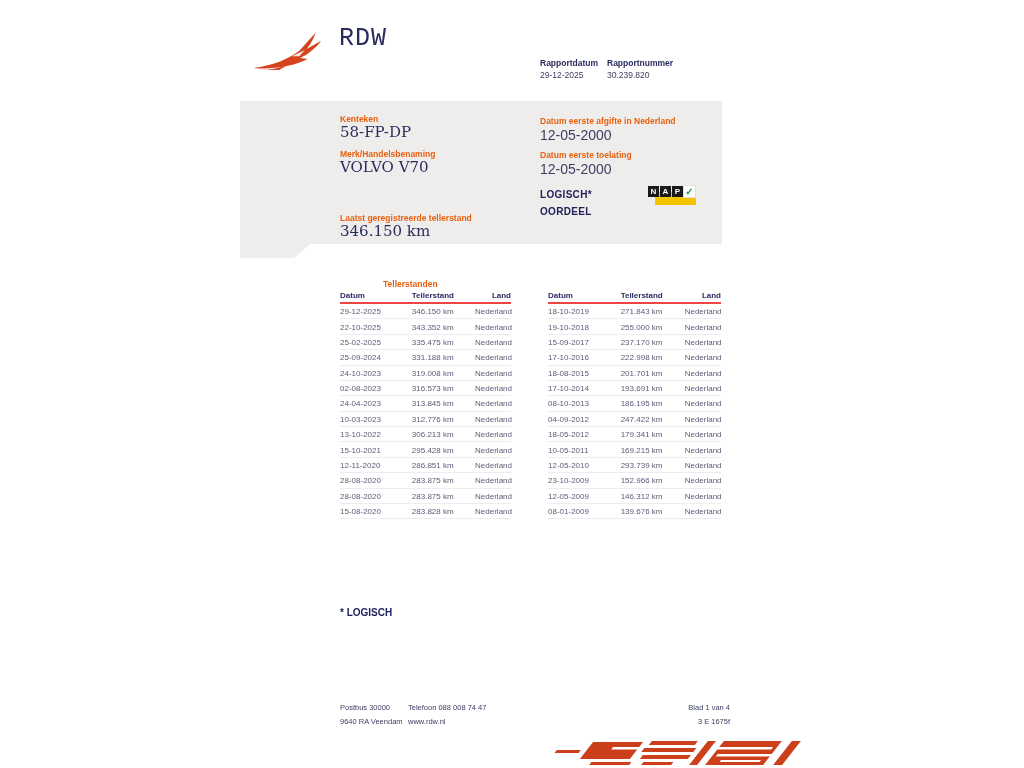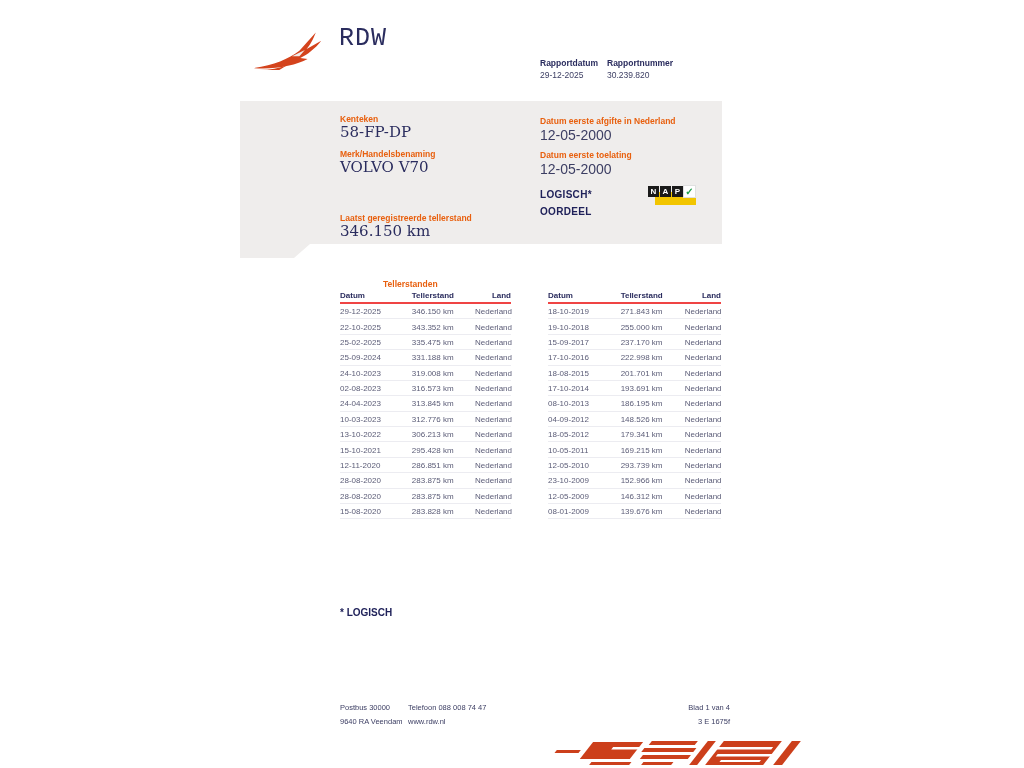--- a/index.html
+++ b/index.html
@@ -285,21 +285,21 @@
           <td class="col-teller">193.691 km</td>
           <td class="col-land">Nederland</td>
         </tr>
         <tr>
           <td class="col-datum">08-10-2013</td>
           <td class="col-teller">186.195 km</td>
           <td class="col-land">Nederland</td>
         </tr>
         <tr>
           <td class="col-datum">04-09-2012</td>
-          <td class="col-teller">148.526 km</td>
+          <td class="col-teller">247.422 km</td>
           <td class="col-land">Nederland</td>
         </tr>
         <tr>
           <td class="col-datum">18-05-2012</td>
           <td class="col-teller">179.341 km</td>
           <td class="col-land">Nederland</td>
         </tr>
         <tr>
           <td class="col-datum">10-05-2011</td>
           <td class="col-teller">169.215 km</td>

